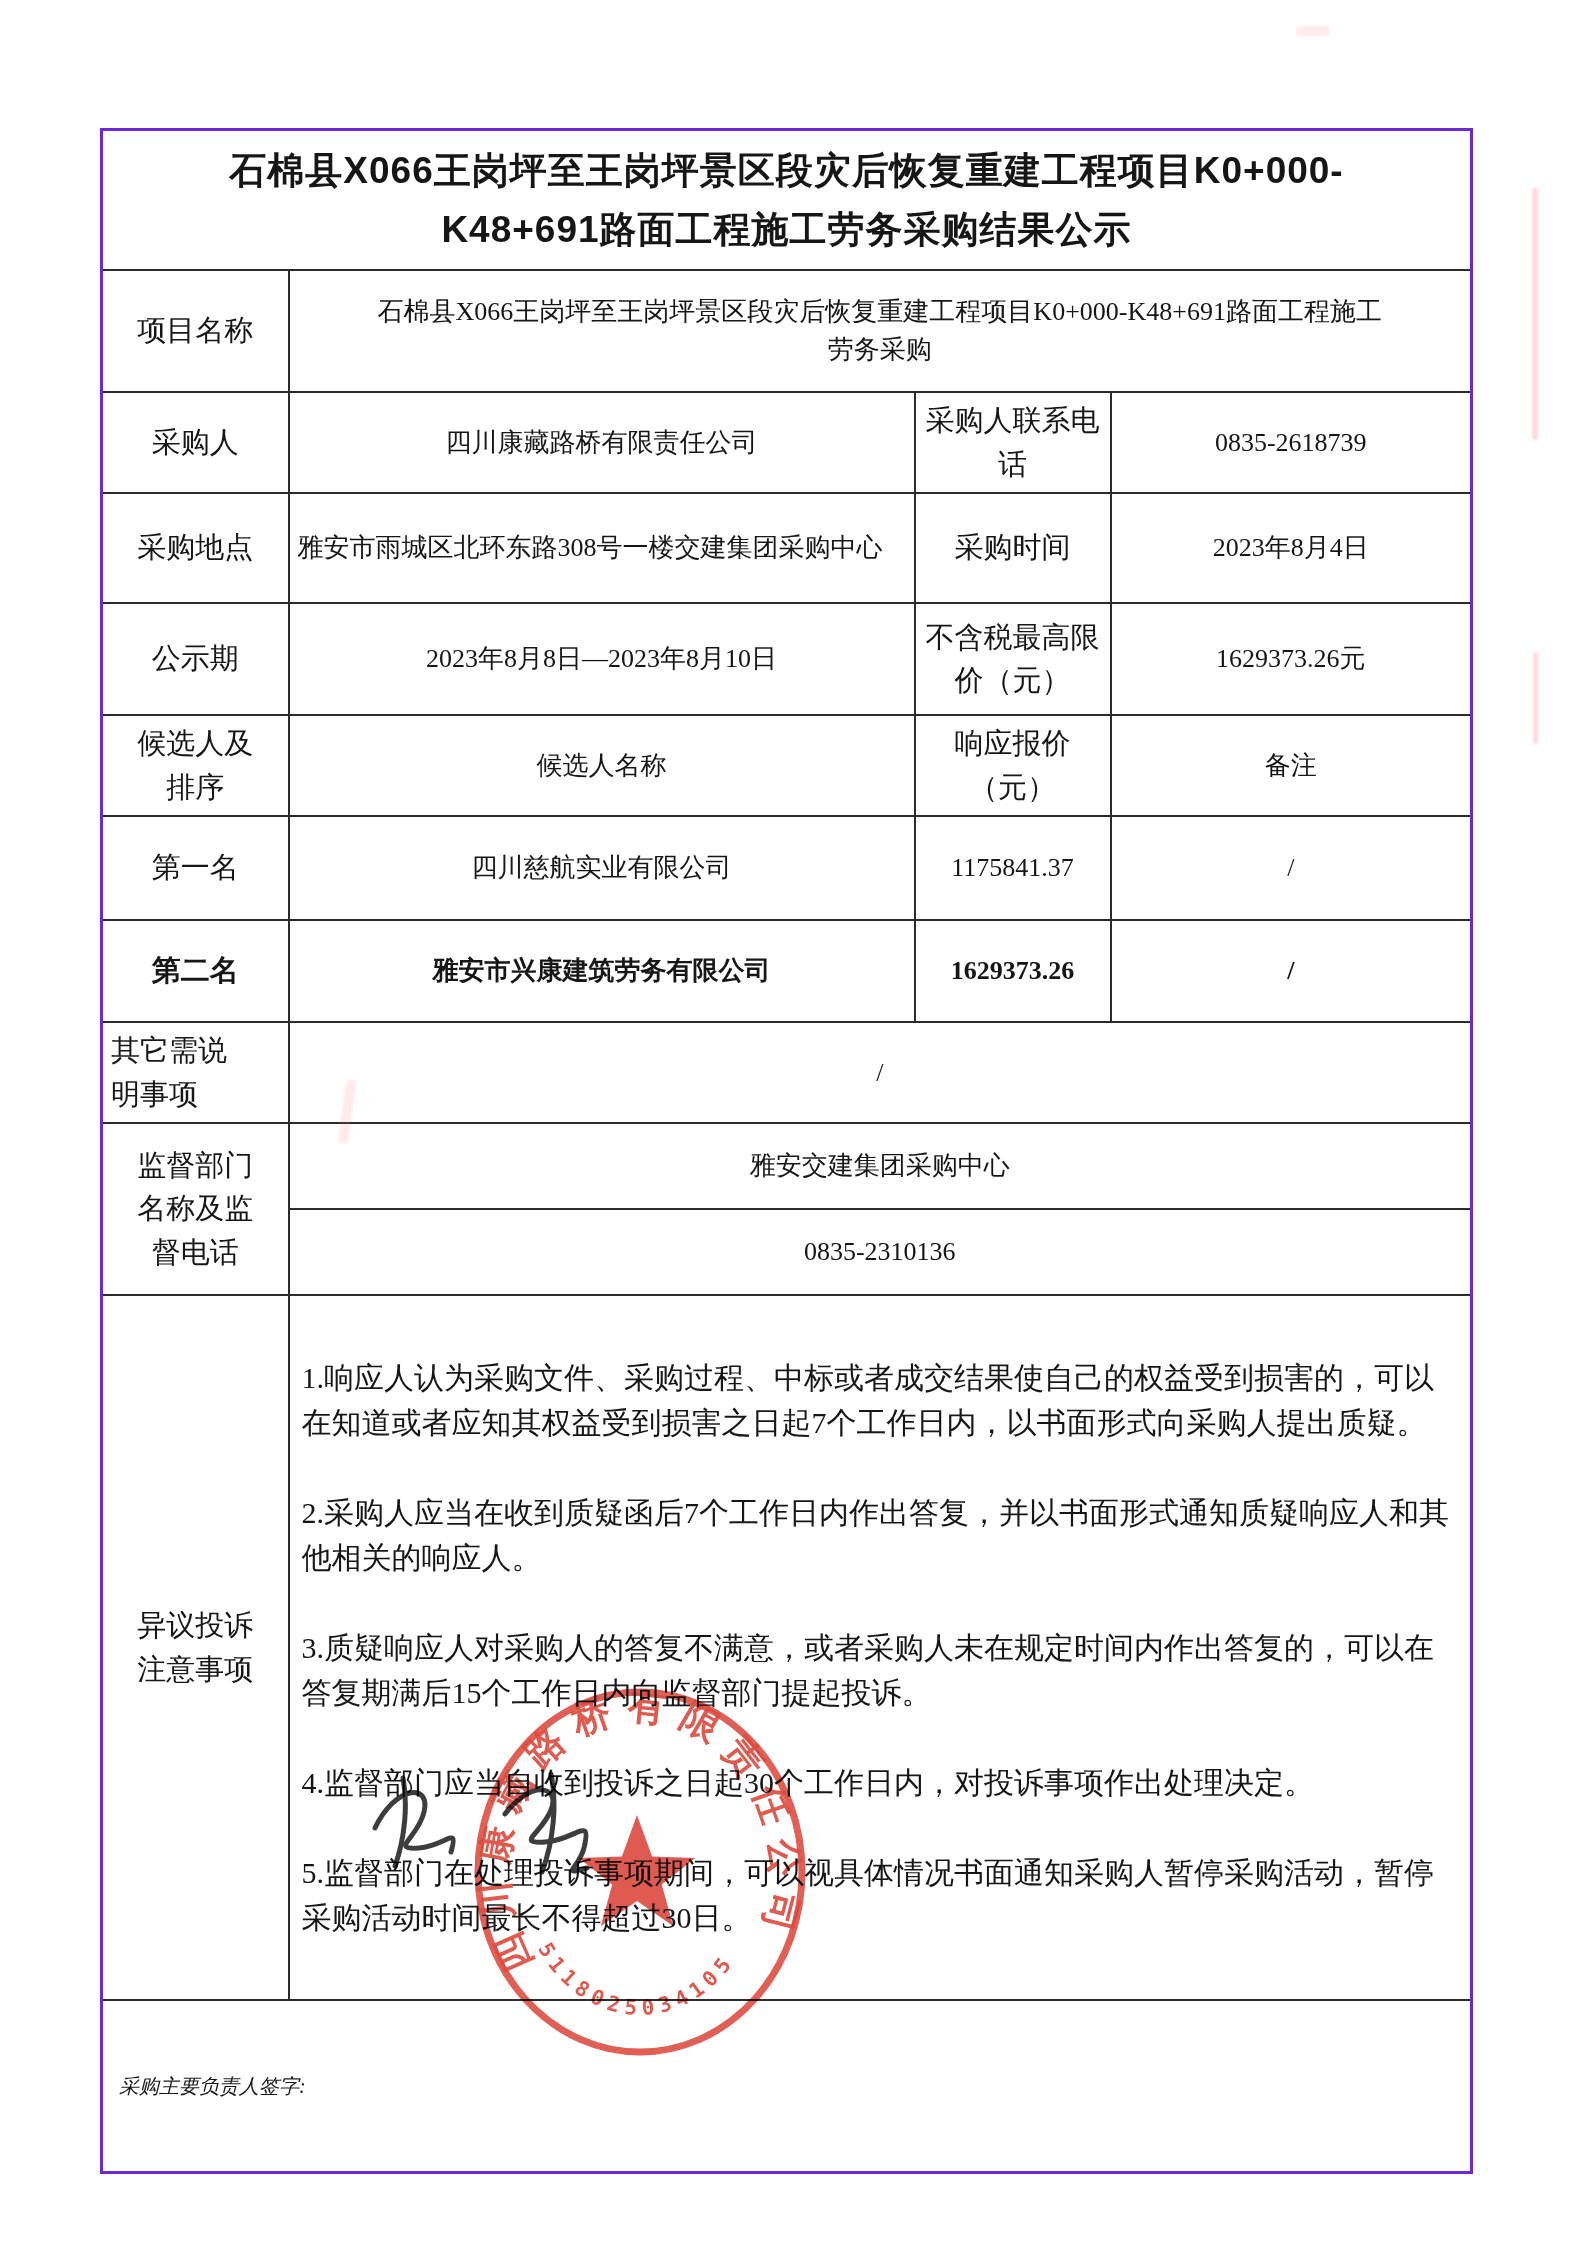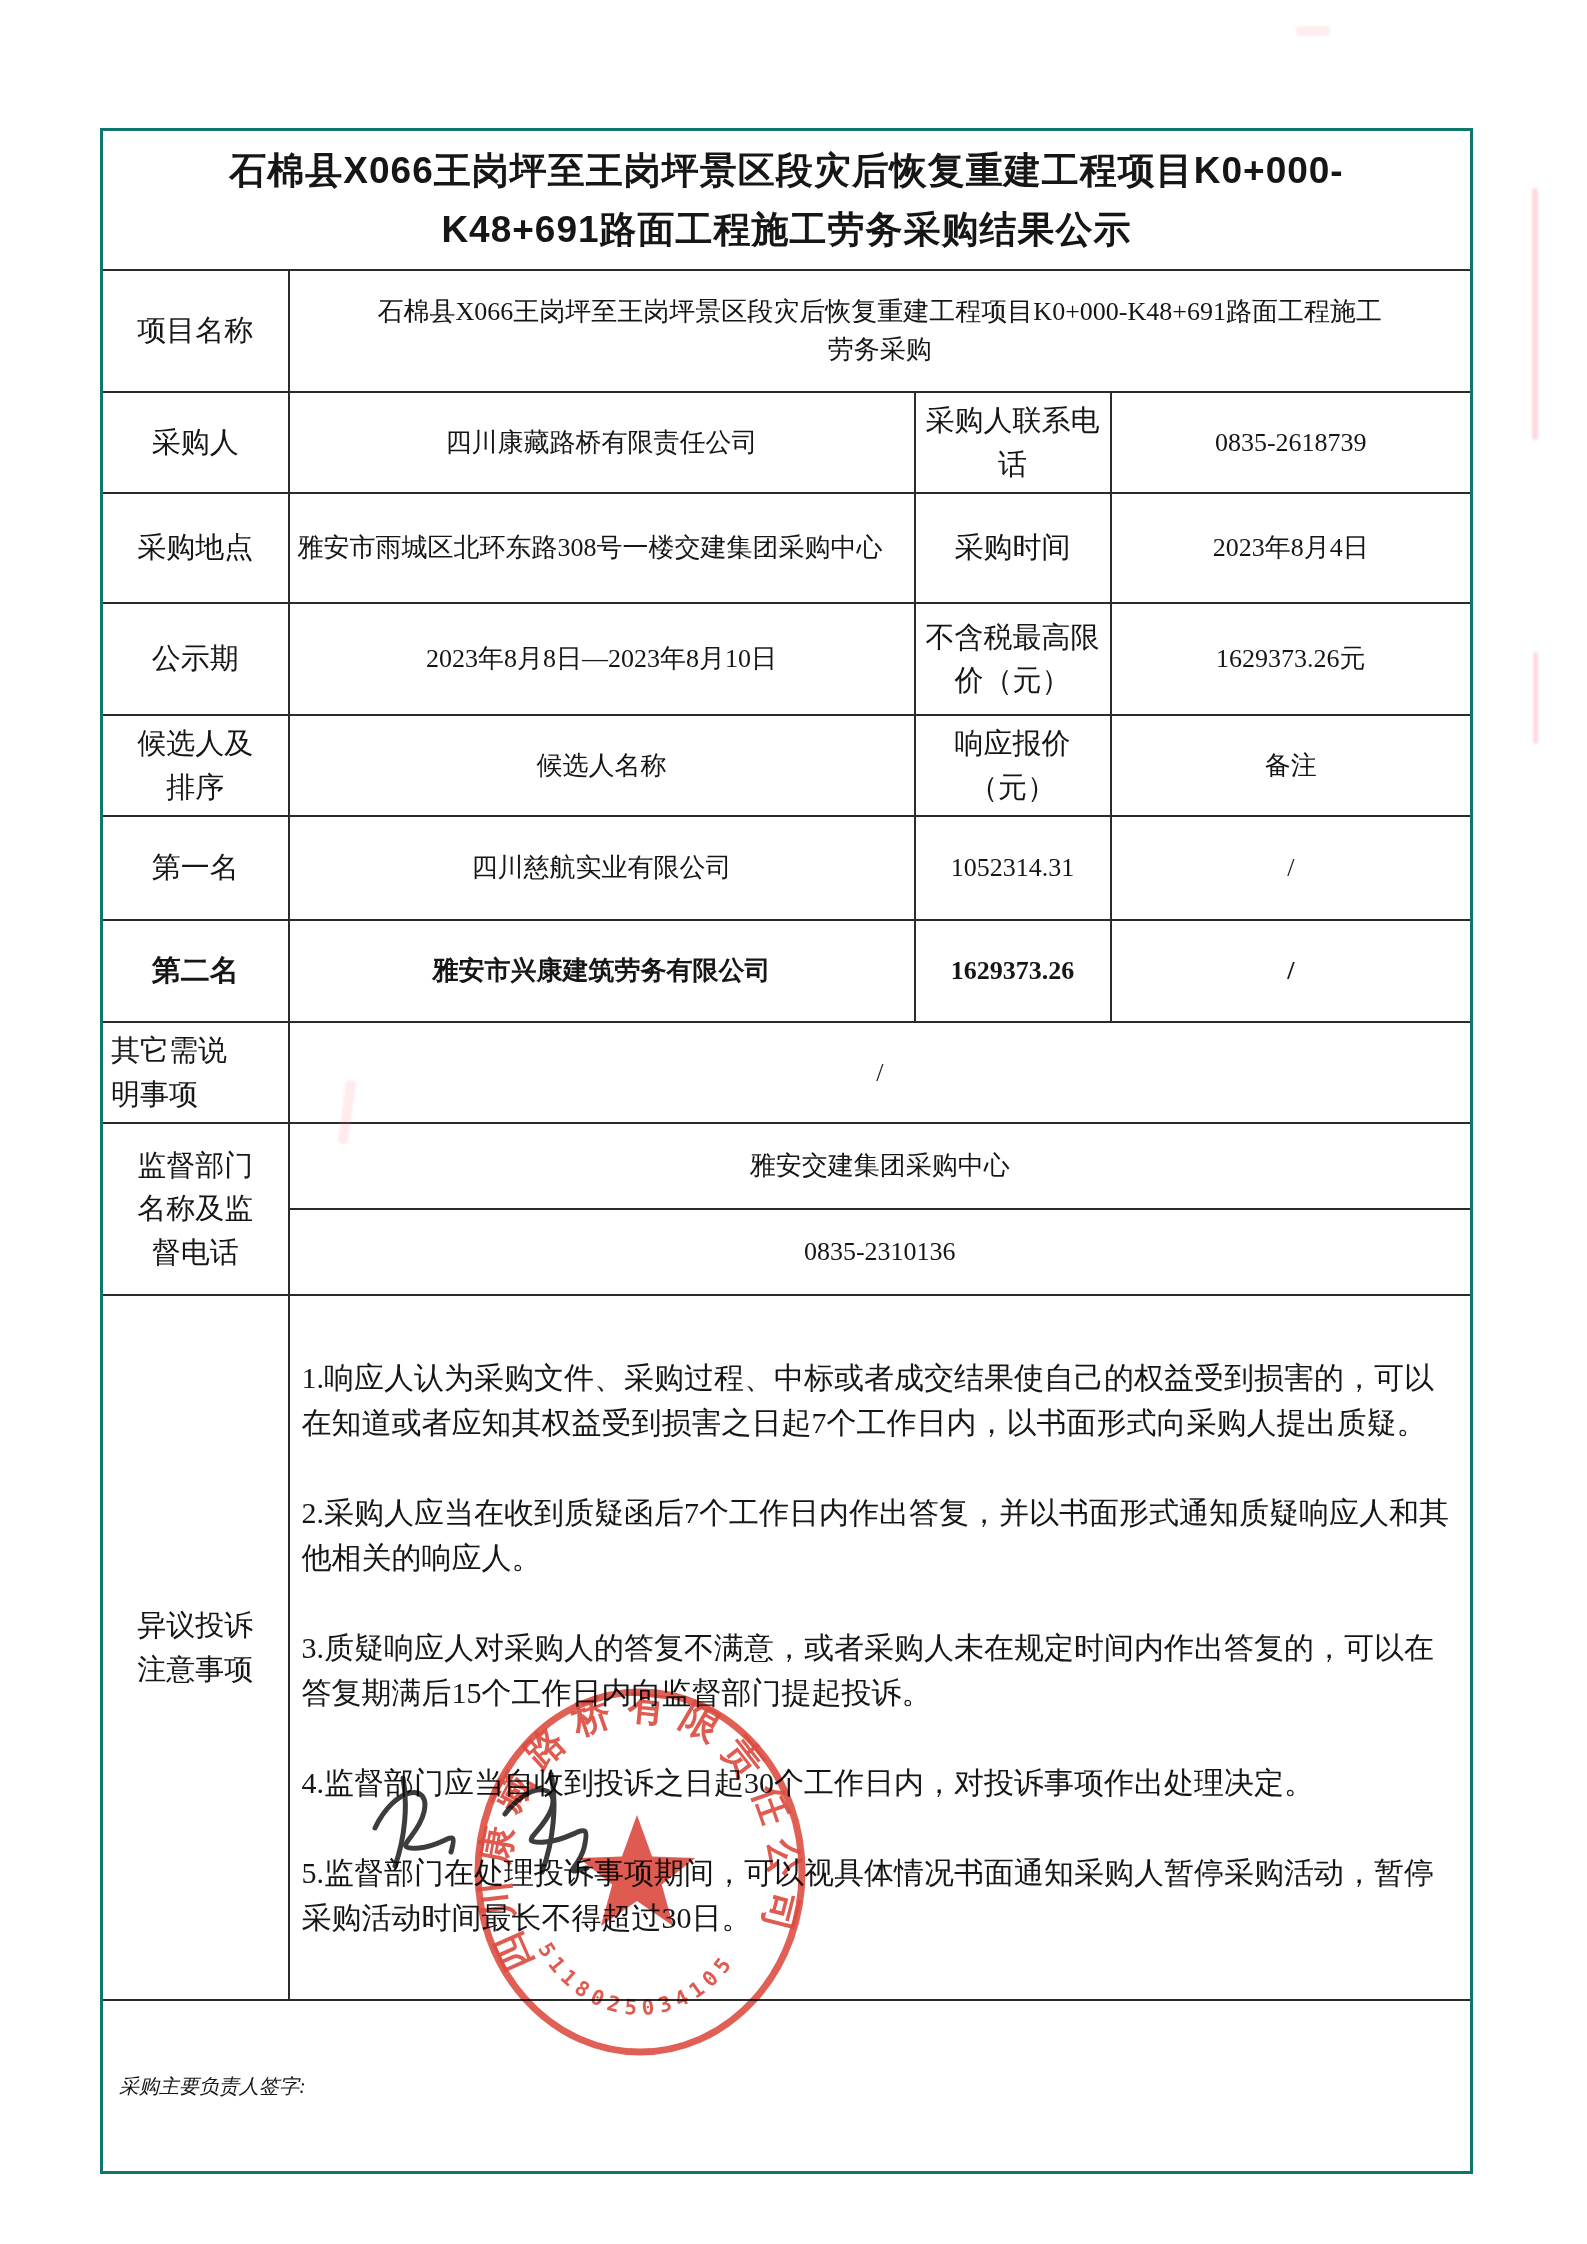--- a/index.html
+++ b/index.html
@@ -5,21 +5,21 @@
   html,body{margin:0;padding:0;background:#9a9a9a;}
   .page{
     position:relative;width:1587px;height:2244px;background:#ffffff;
     overflow:hidden;
     font-family:"Liberation Serif","DejaVu Serif",serif;
     color:#141414;
   }
   table.doc{
     position:absolute;left:100px;top:128px;width:1370px;
     border-collapse:collapse;table-layout:fixed;
-    border:3px solid #0f766e;
+    border:3px solid #6d28d9;
   }
   td{
     border:2px solid #2b2b2b;
     vertical-align:middle;text-align:center;
     font-size:26px;line-height:1.45;
     padding:6px 8px;
     white-space:pre-line;
     color:#161616;
     word-break:break-all;
   }
@@ -109,21 +109,21 @@
 排序</td>
       <td>候选人名称</td>
       <td class="lab">响应报价
 （元）</td>
       <td>备注</td>
     </tr>
 
     <tr class="h102">
       <td class="lab">第一名</td>
       <td>四川慈航实业有限公司</td>
-      <td>1052314.31</td>
+      <td>1175841.37</td>
       <td>/</td>
     </tr>
 
     <tr class="h100">
       <td class="lab">第二名</td>
       <td>雅安市兴康建筑劳务有限公司</td>
       <td>1629373.26</td>
       <td>/</td>
     </tr>
 

